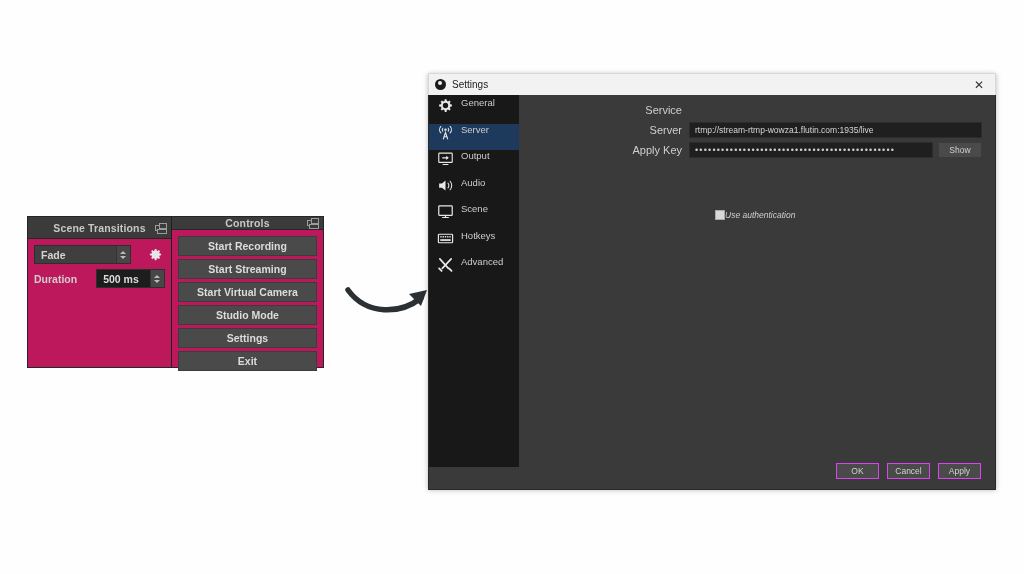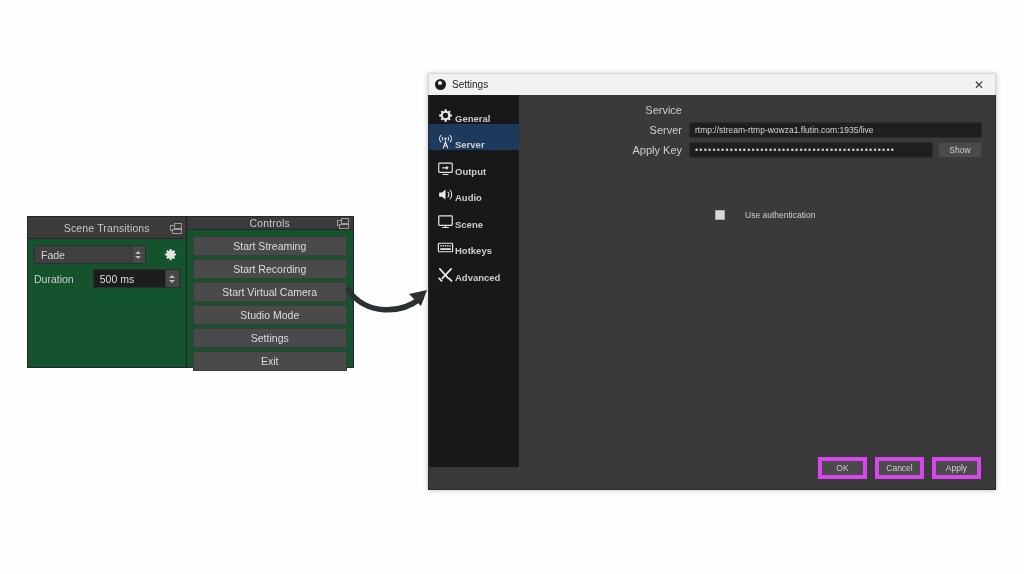--- a/index.html
+++ b/index.html
@@ -14,25 +14,26 @@
     height: 574px;
     background: #fefefe;
     overflow: hidden;
   }
 
   
   #obs-docks {
     position: absolute;
     left: 28px;
     top: 217px;
-    width: 325px;
+    width: 295px;
     height: 150px;
-    background: #14532d;
+    background: #be185d;
     display: flex;
     box-shadow: 0 0 0 1px #262626;
+    font-weight: bold;
   }
   .dock {
     display: flex;
     flex-direction: column;
   }
   #dock-scene-transitions { width: 158px; border-right: 1px solid #1f1f1f; }
   #dock-controls { width: 167px; }
 
   .dock-title {
     height: 21px;
@@ -210,27 +211,26 @@
   #settings-sidebar {
     width: 90px;
     background: #181818;
     padding-top: 2px;
     height: 370px;
     flex: none;
   }
   .side-item {
     height: 26.5px;
     display: flex;
-    align-items: flex-end;
+    align-items: flex-start;
     padding-left: 8px;
-    gap: 1px;
+    gap: 7px;
     cursor: pointer;
     color: #cdcdcd;
     font-size: 9.5px;
-    font-weight: bold;
   }
   .side-item.selected { background: #1d3a5c; }
   .side-icon { width: 17px; height: 17px; flex: none; display: block; }
 
   #settings-main {
     flex: 1;
     position: relative;
     padding-top: 8px;
   }
 
@@ -298,42 +298,43 @@
     display: flex; align-items: center; justify-content: center;
     cursor: pointer;
     flex: none;
   }
 
   #auth-row {
     margin-top: 53px;
     padding-left: 196px;
     display: flex;
     align-items: center;
-    gap: 20px;
+    gap: 0;
+    font-style: italic;
   }
   .checkbox {
     width: 8px; height: 8px;
     background: #d9d9d9;
     border: 1px solid #a9a9a9;
     flex: none;
     cursor: pointer;
   }
   #auth-label { color: #cfcfcf; font-size: 8.5px; }
 
   #dialog-buttons {
     position: absolute;
     right: 14px;
     bottom: 10px;
     display: flex;
     gap: 8px;
   }
   .dlg-btn {
     width: 41px; height: 14px;
     background: #4a4a4a;
-    border: 4px solid #d946ef;
+    border: 1px solid #d946ef;
     color: #d2d2d2;
     font-size: 8.5px;
     display: flex; align-items: center; justify-content: center;
     cursor: pointer;
   }
 </style>
 </head>
 <body>
 
 <div id="canvas">
@@ -381,22 +382,22 @@
     <div class="dock" id="dock-controls">
       <div class="dock-title">
         <span class="dock-title-text">Controls</span>
         <span class="float-icon">
           <i class="a"></i>
             <i class="b"></i>
             <i class="c"></i>
         </span>
       </div>
       <div class="dock-body">
+        <div class="ctl-btn">Start Recording</div>
         <div class="ctl-btn">Start Streaming</div>
-        <div class="ctl-btn">Start Recording</div>
         <div class="ctl-btn">Start Virtual Camera</div>
         <div class="ctl-btn">Studio Mode</div>
         <div class="ctl-btn">Settings</div>
         <div class="ctl-btn">Exit</div>
       </div>
     </div>
   </div>
 
   <div id="arrow">
     <svg width="90" height="48" viewBox="0 0 90 48" aria-hidden="true">

